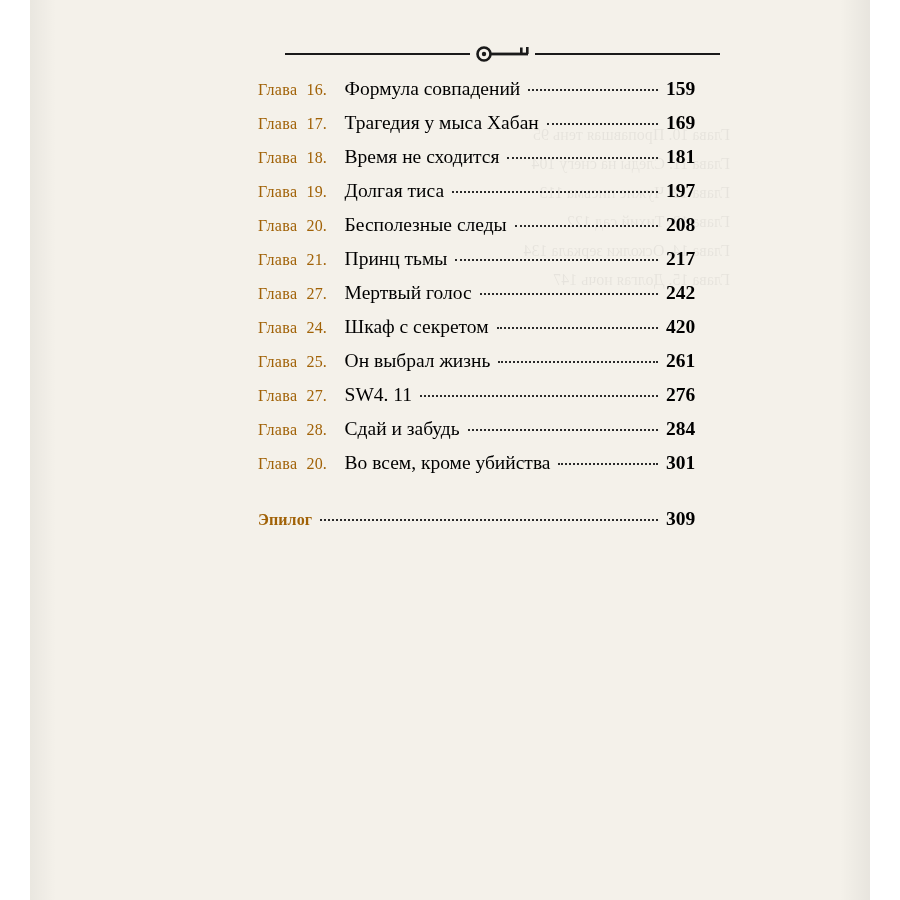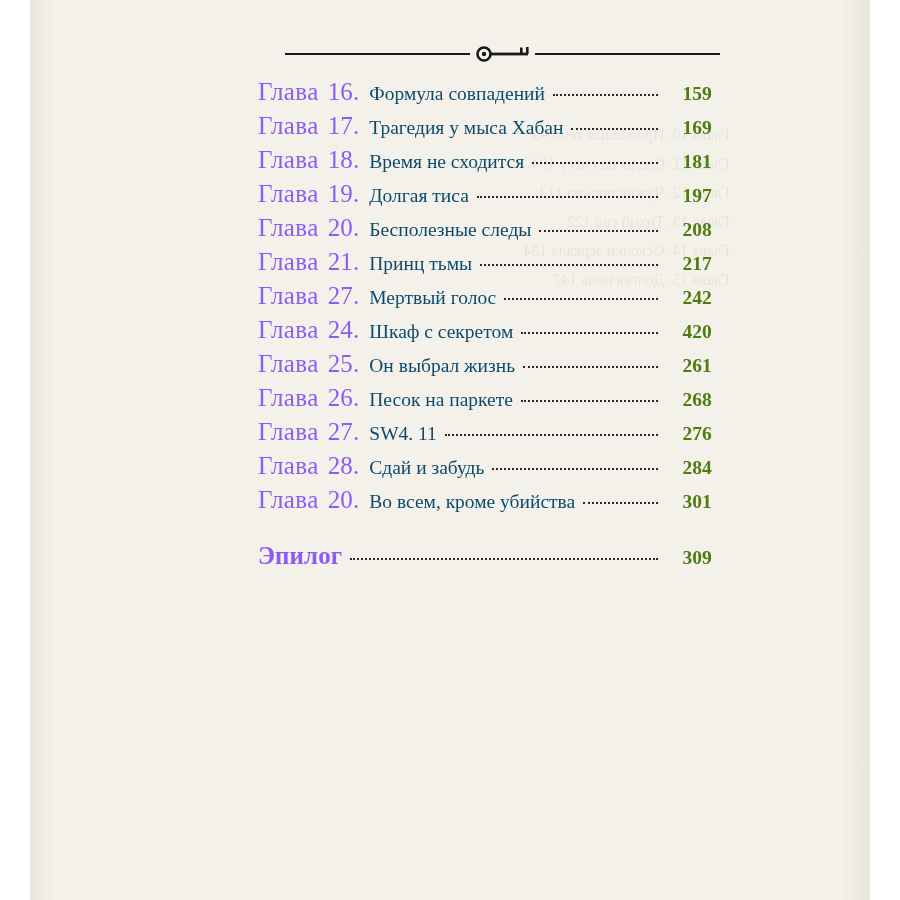--- a/index.html
+++ b/index.html
@@ -74,50 +74,50 @@
   .toc-row {
     position: relative;
     display: flex;
     align-items: baseline;
     height: 34px;
     padding: 0 0 0 0;
   }
   .toc-row .label {
     margin-left: 228px;
     white-space: nowrap;
-    font-size: 25px;
-    color: #8b5cf6;
+    font-size: 16px;
+    color: #a16207;
     letter-spacing: 0.1px;
   }
   .toc-row .label .chapword { letter-spacing: 0.4px; }
   .toc-row .label .num {
     display: inline-block;
     min-width: 28px;
     text-align: left;
     margin-left: 9px;
   }
   .toc-row .title {
     margin-left: 10px;
     white-space: nowrap;
     font-size: 19.5px;
-    color: #0c4a6e;
+    color: #000000;
   }
   .toc-row .leader {
     flex: 1 1 auto;
     margin: 0 8px 0 8px;
     position: relative;
     top: -4px;
     border-bottom: 2px dotted #2a2a2a;
     min-width: 20px;
   }
   .toc-row .page-no {
     width: 62px;
-    text-align: center;
+    text-align: left;
     font-size: 19.5px;
-    color: #4d7c0f;
+    color: #000000;
     font-weight: 700;
     margin-right: 142px;
   }
   .toc-row.epilog { margin-top: 22px; }
   .toc-row.epilog .label {
     font-weight: 700;
     margin-left: 228px;
   }
   
   .ghost {
@@ -225,26 +225,20 @@
         <span class="page-no">420</span>
       </div>
 
       <div class="toc-row">
         <span class="label"><span class="chapword">Глава</span><span class="num">25.</span></span>
         <span class="title">Он выбрал жизнь</span>
         <span class="leader"></span>
         <span class="page-no">261</span>
       </div>
 
-      <div class="toc-row">
-        <span class="label"><span class="chapword">Глава</span><span class="num">26.</span></span>
-        <span class="title">Песок на паркете</span>
-        <span class="leader"></span>
-        <span class="page-no">268</span>
-      </div>
 
       <div class="toc-row">
         <span class="label"><span class="chapword">Глава</span><span class="num">27.</span></span>
         <span class="title">SW4. 11</span>
         <span class="leader"></span>
         <span class="page-no">276</span>
       </div>
 
       <div class="toc-row">
         <span class="label"><span class="chapword">Глава</span><span class="num">28.</span></span>

